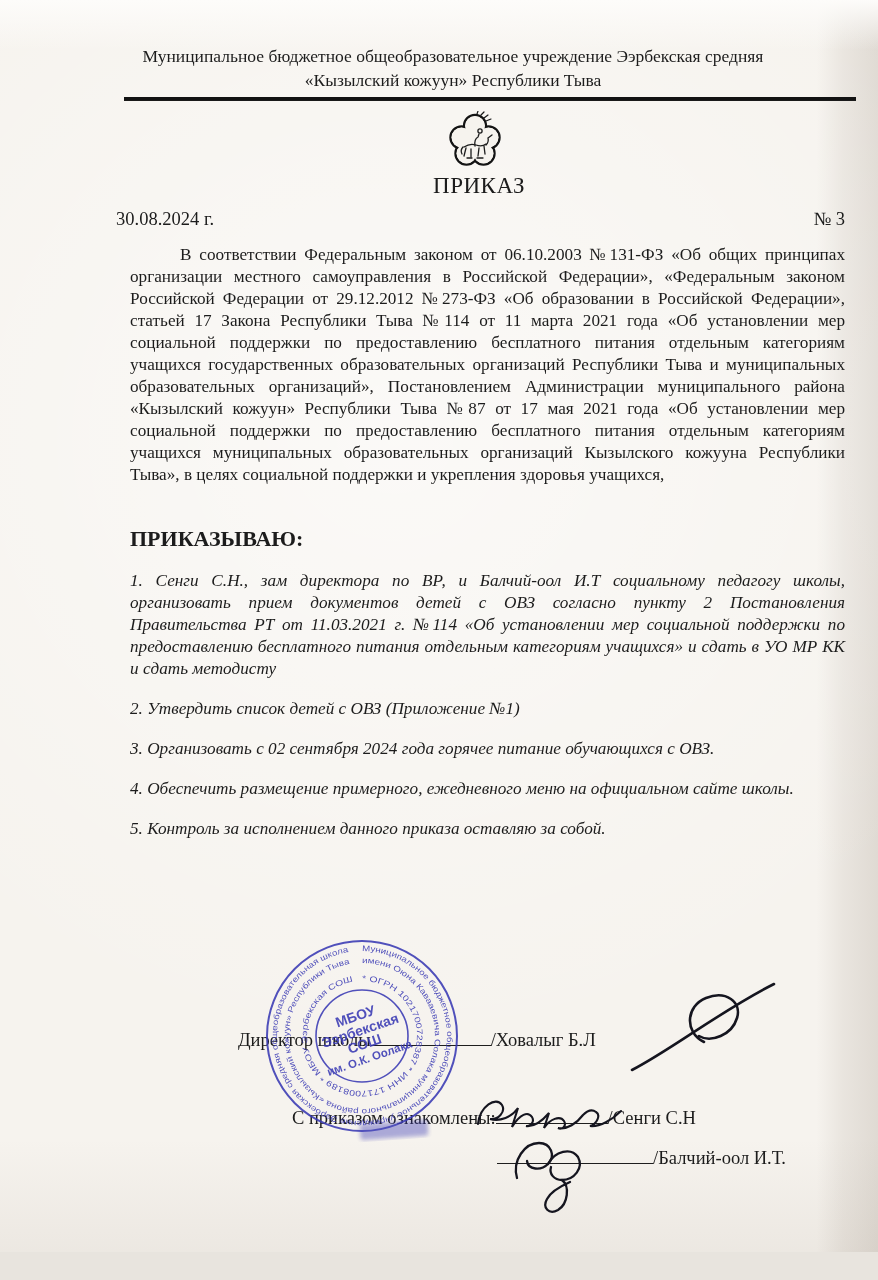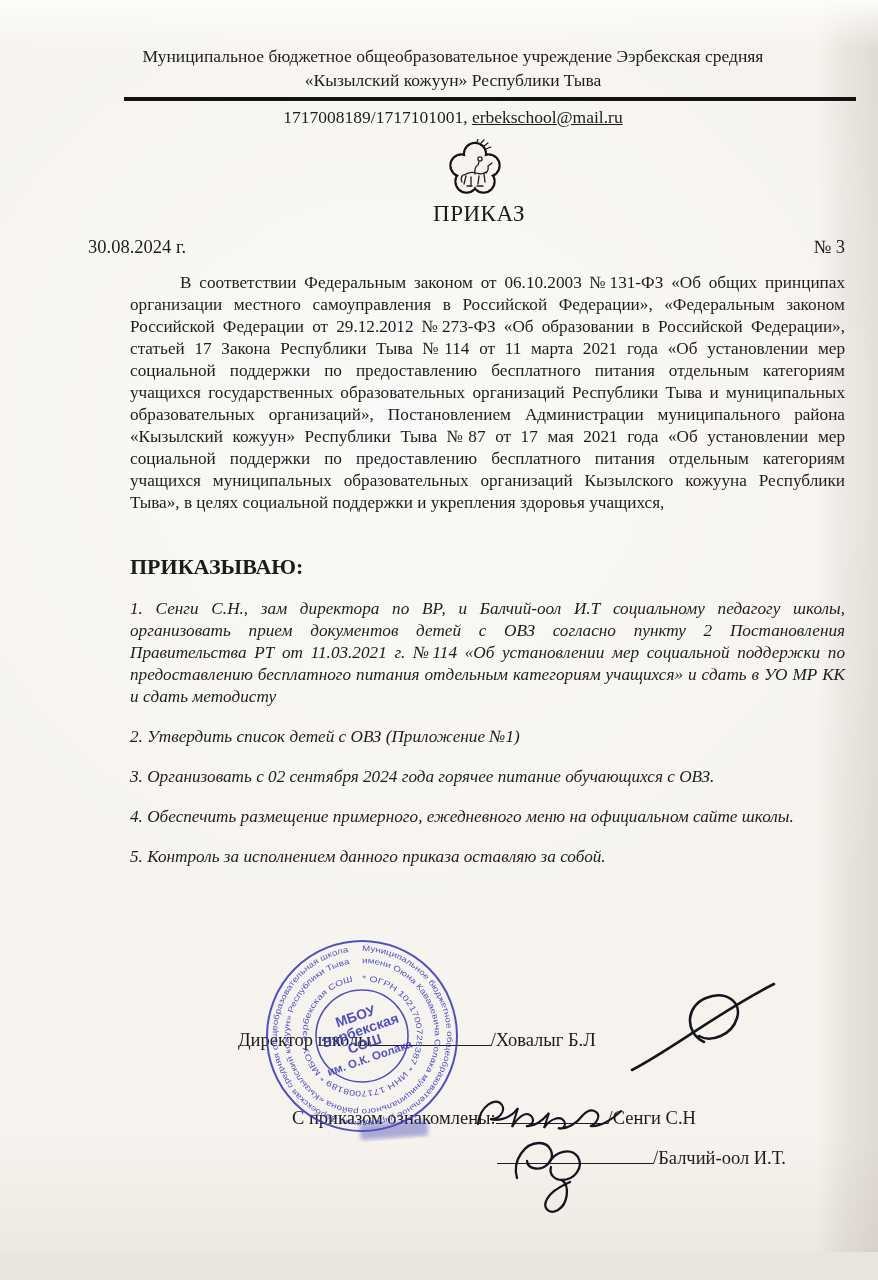--- a/index.html
+++ b/index.html
@@ -16,21 +16,21 @@
   }
   .letterhead { padding-top:44px; margin:0 36px 0 64px; text-align:center;
     font-size:17.5px; line-height:24px; }
   .rule { margin:5px 22px 0 124px; height:3px;
     border-top:3px solid #121212; border-bottom:1px solid #1a1a1a; }
   .address { margin:5px 36px 0 64px; text-align:center; font-size:17.5px; line-height:23px; }
   .u { text-decoration:underline; }
   .emblem-wrap { text-align:center; margin-top:10px; position:relative; left:36px; height:58px; }
   .order-heading { text-align:center; position:relative; left:40px; margin-top:4px;
     font-size:23px; letter-spacing:0.5px; }
-  .date-row { display:flex; justify-content:space-between; margin:10px 33px 0 88px;
+  .date-row { display:flex; justify-content:space-between; margin:10px 33px 0 116px;
     font-size:18.5px; }
   .doc-title { margin:12px 36px 0 133px; text-align:center; font-weight:bold;
     font-size:18px; line-height:27px; }
   .preamble { margin:14px 33px 0 130px; text-align:justify; text-indent:50px;
     font-size:17.2px; line-height:22px; }
   .decree-word { margin:40px 33px 0 130px; font-weight:bold; font-size:22px; }
   .order-item { margin:18px 33px 0 130px; text-align:justify; font-size:17.2px; line-height:22px;font-style:italic; }
   .sig-row { position:absolute; font-size:18.5px; white-space:nowrap; z-index:2; }
   .sig-line { display:inline-block; border-bottom:1.6px solid #1e1e1e; height:14px;
     vertical-align:baseline; }
@@ -46,21 +46,20 @@
 <div class="page">
 
   <div class="letterhead">
     <div>Муниципальное бюджетное общеобразовательное учреждение Ээрбекская средняя</div>
     <div>«Кызылский кожуун» Республики Тыва</div>
   </div>
 
   <div class="rule"></div>
 
   <div class="address">
-    <div><span>1717008189/1717101001, </span><span class="u">erbekschool@mail.ru</span></div>
   </div>
 
   <div class="emblem-wrap">
     <svg width="64" height="58" viewBox="0 0 64 58">
       <g stroke="#1a1a1a" stroke-width="1.2" fill="none" stroke-linecap="round">
         <path d="M34,3 l1,-3 M38,4 l3,-3 M41,7 l4,-3 M43,10 l5,-2"></path>
       </g>
       <g stroke="#141414" fill="none" stroke-width="2.4">
         <circle cx="32" cy="15" r="11"></circle>
         <circle cx="45.5" cy="26.5" r="11"></circle>

